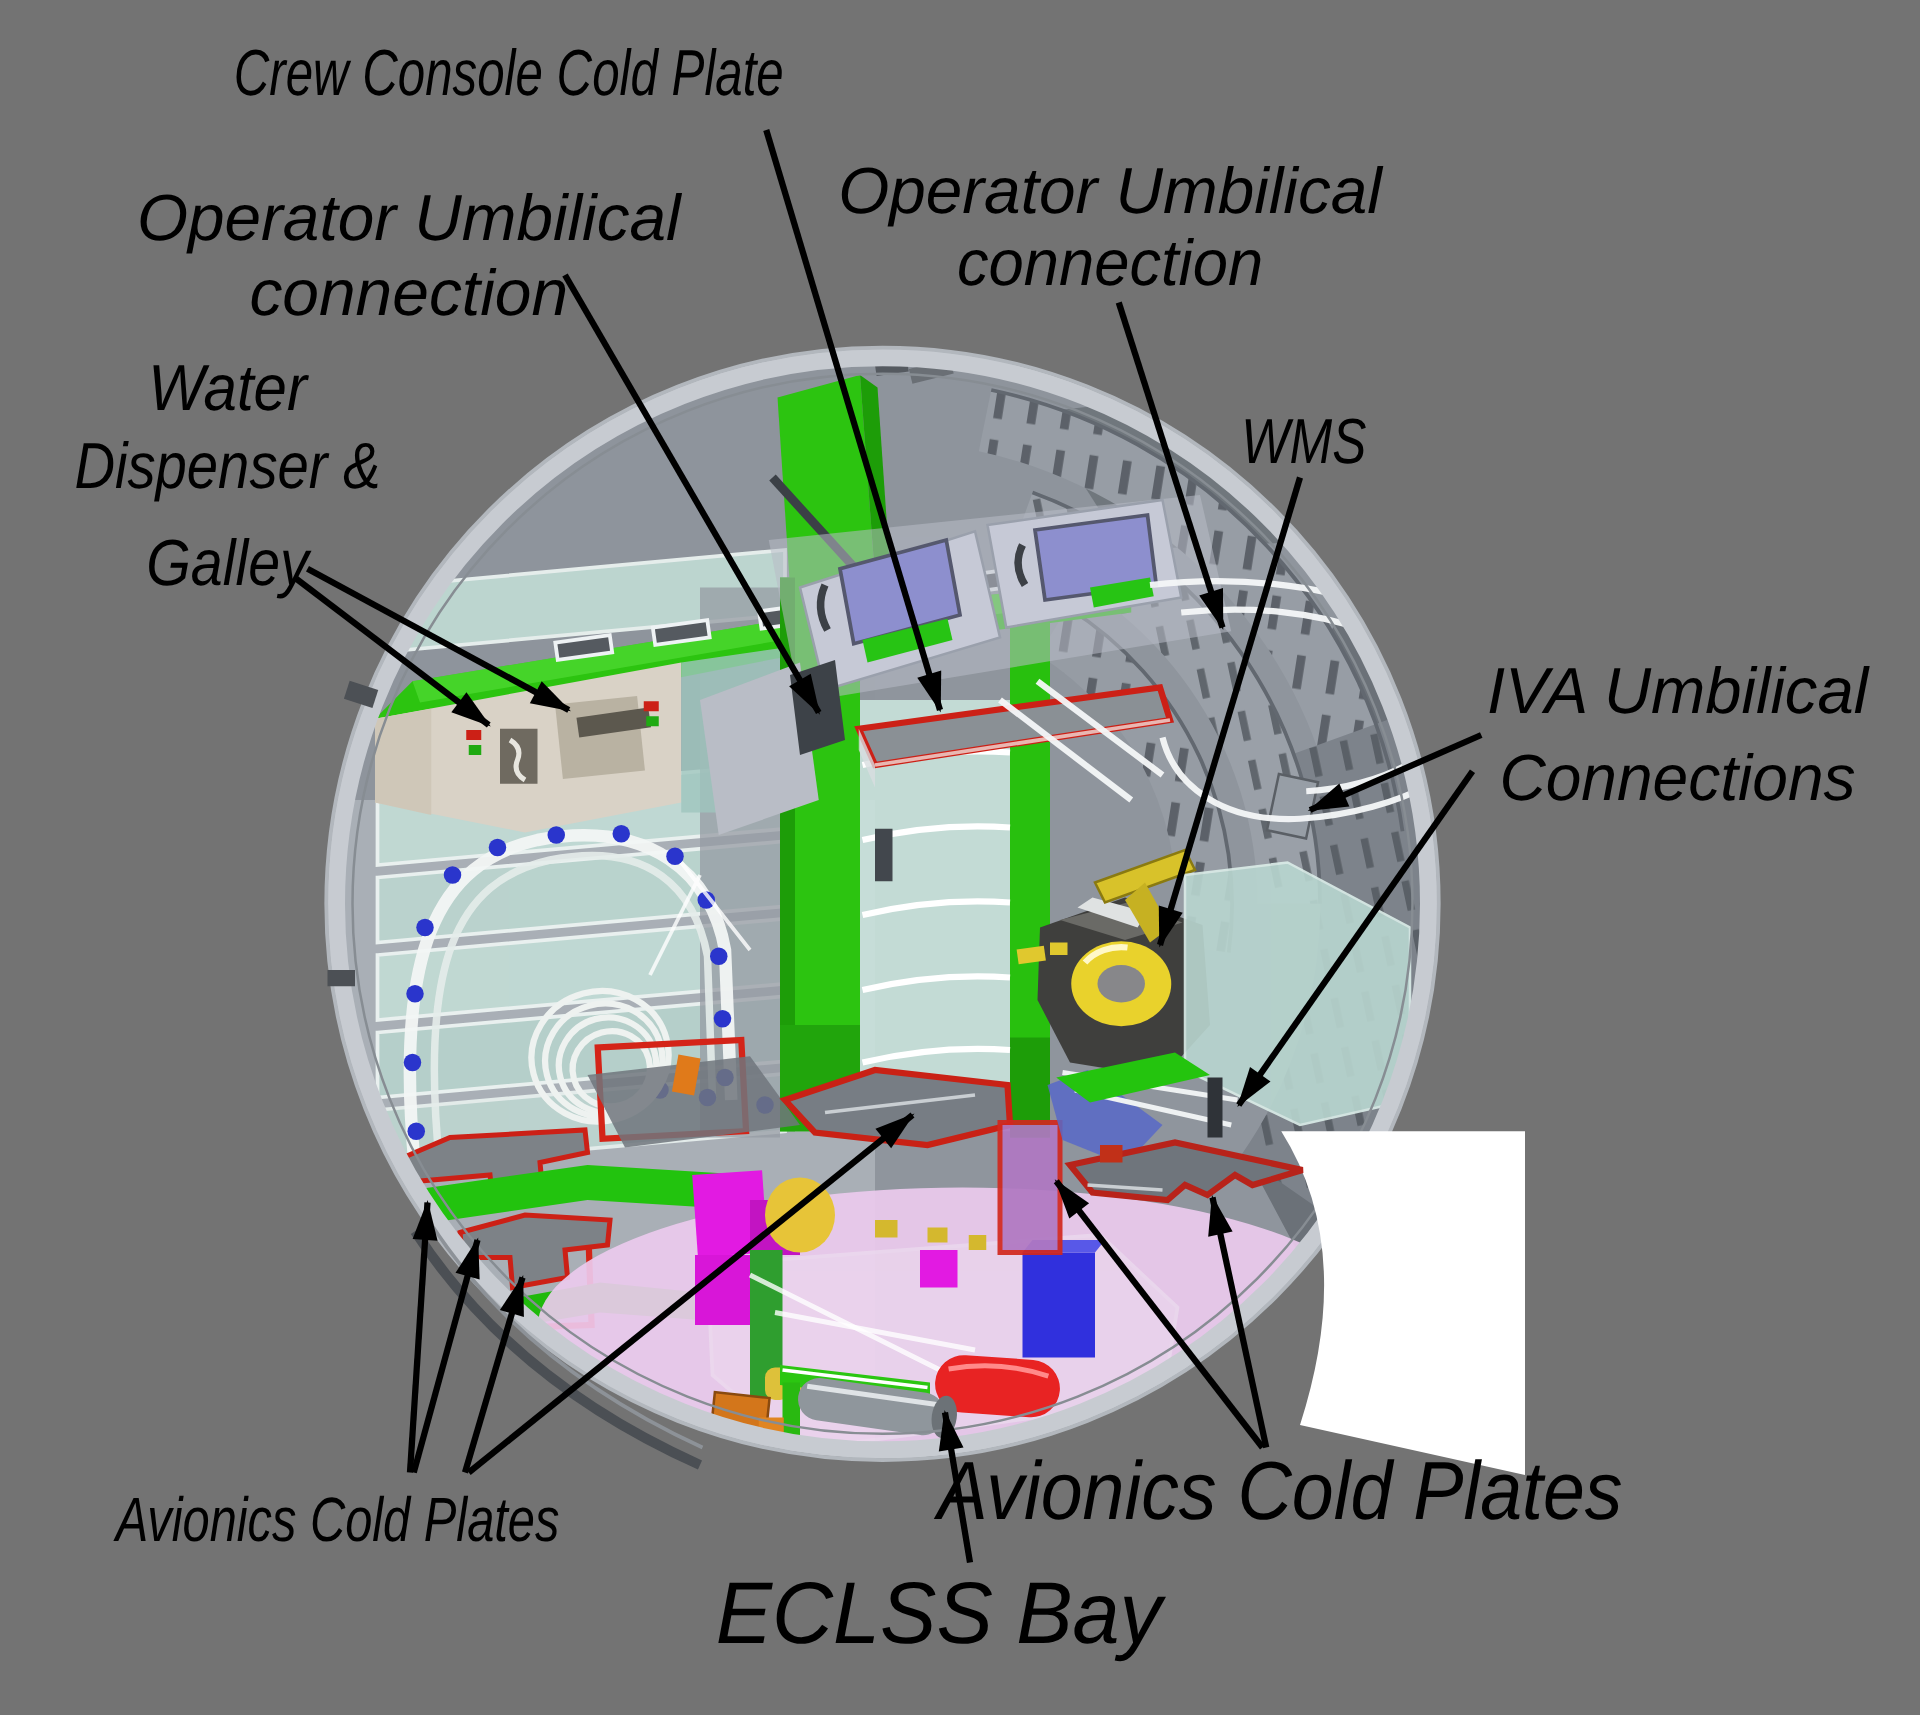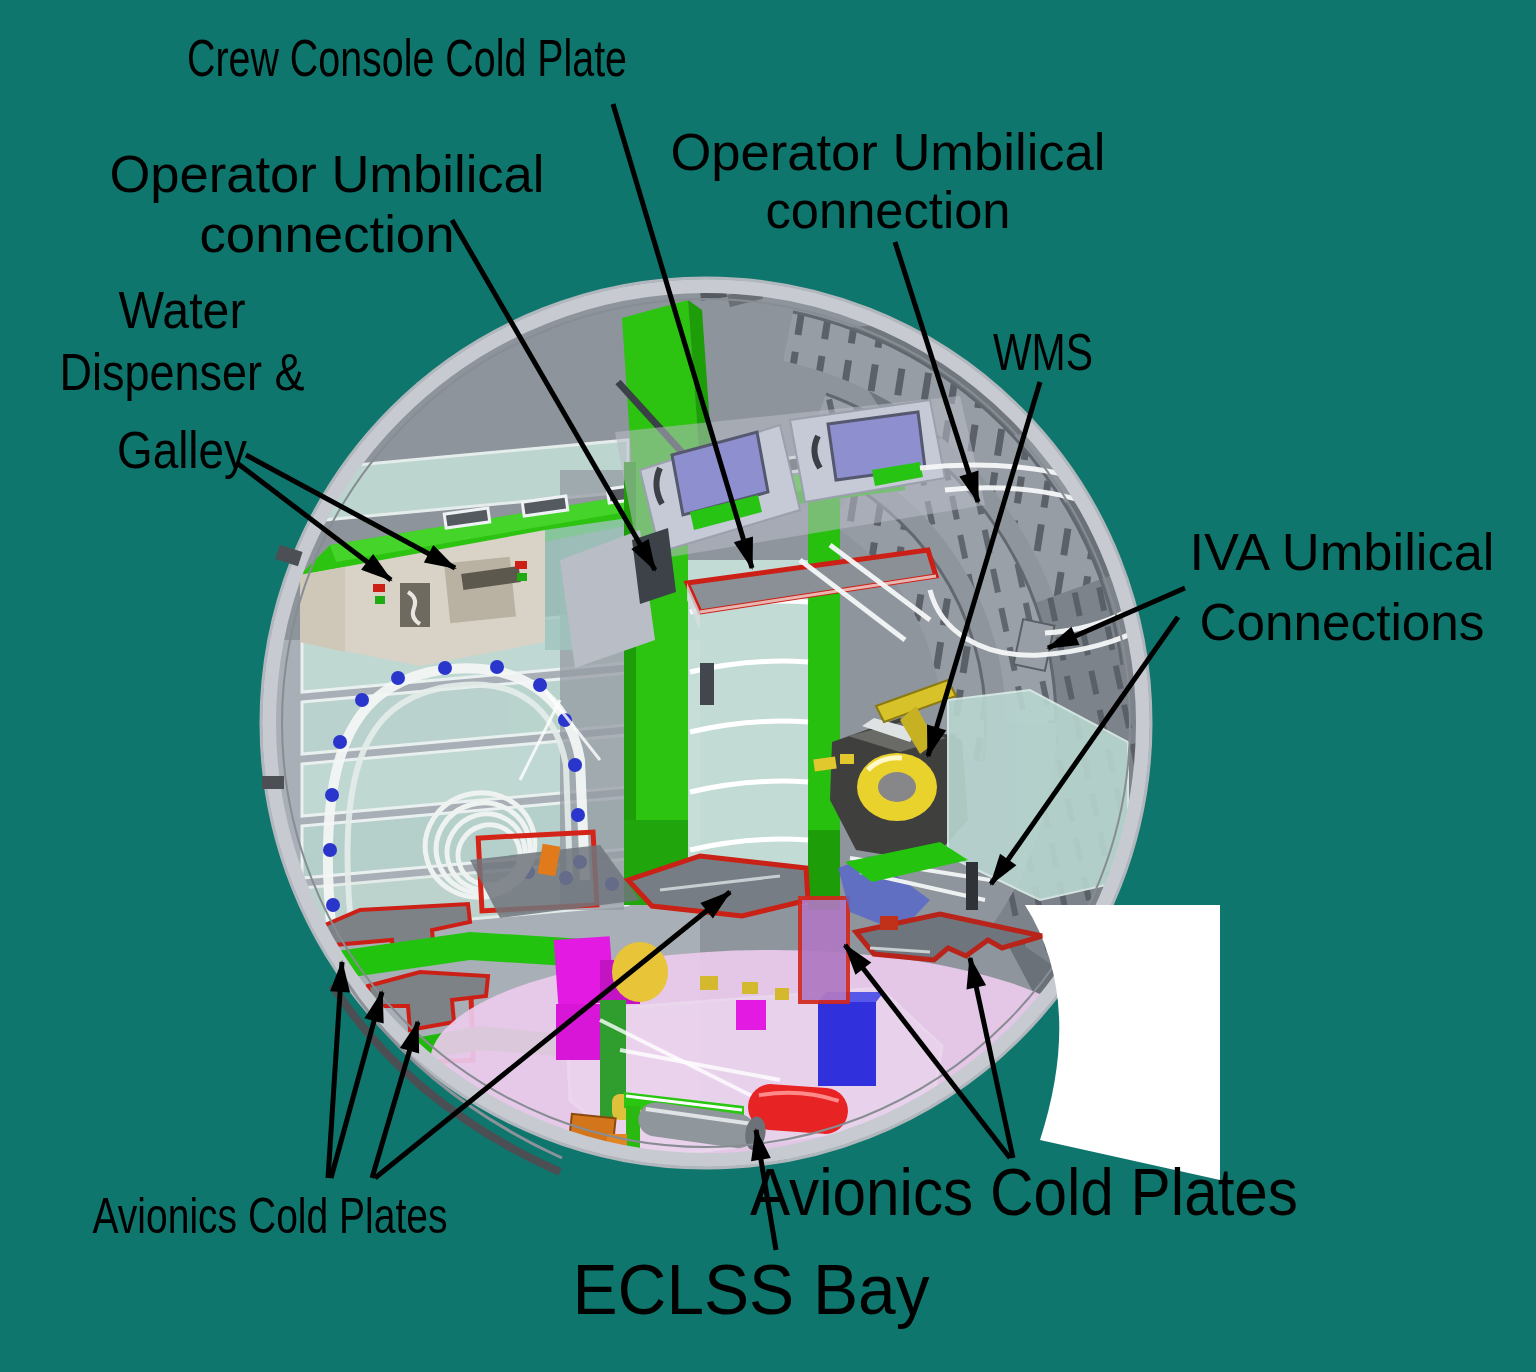--- a/index.html
+++ b/index.html
@@ -1,16 +1,16 @@
 <!DOCTYPE html>
 <html><head>
 <meta charset="utf-8">
 <style>
   html,body{margin:0;padding:0;background:#ffffff;}
-  .stage{position:relative;width:1536px;height:1372px;background:#0f766e;overflow:hidden;}
+  .stage{position:relative;width:1536px;height:1372px;background:#737373;overflow:hidden;font-style:italic;}
   .callout{font-family:"Liberation Sans",sans-serif;fill:#000;}
   .arrow{stroke:#000;stroke-width:5;fill:none;}
 </style>
 </head>
 <body>
 
 <div class="stage">
 <svg id="diagram" width="1536" height="1372" viewBox="0 0 1536 1372" xmlns="http://www.w3.org/2000/svg">
 
   <defs>

